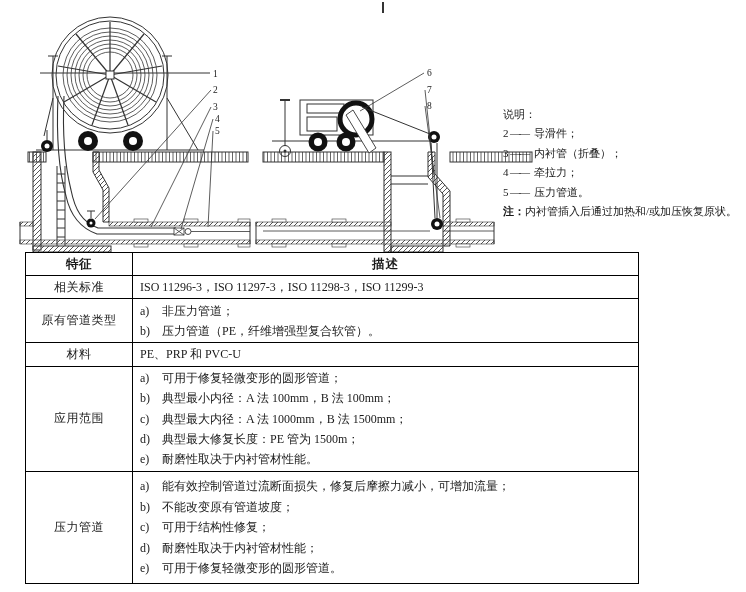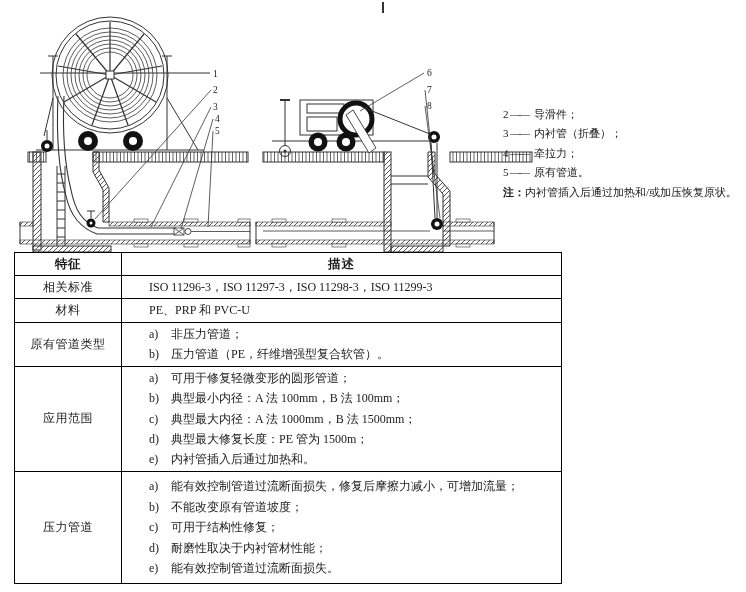--- a/index.html
+++ b/index.html
@@ -14,34 +14,34 @@
   .legend{
     position:absolute;left:503px;top:105px;width:243px;
     font-size:11px;line-height:19.4px;white-space:nowrap;
   }
   .legend .num{display:inline-block;min-width:7px;}
   .legend .dash{letter-spacing:-2px;margin-right:6px;}
   .legend-note{white-space:nowrap;}
   .legend-note .nl{font-weight:bold;}
   
   .spec-table{
-    position:absolute;left:14px;top:252px;width:548px;
+    position:absolute;left:25px;top:252px;width:614px;
     border-collapse:collapse;table-layout:fixed;
     font-size:12px;border:1.5px solid #000;
   }
   .spec-table th,.spec-table td{border:1px solid #000;padding:0;}
   .spec-table th{
     font-size:12.5px;font-weight:bold;letter-spacing:1px;
     border-bottom:1.5px solid #000;vertical-align:middle;
   }
   .spec-table .feat{
     width:106px;text-align:center;vertical-align:middle;letter-spacing:.5px;
   }
   .spec-table .desc{padding:1px 7px;vertical-align:middle;}
-  .item{line-height:20.4px;white-space:nowrap;margin-left:20px;}
+  .item{line-height:20.4px;white-space:nowrap;}
   .mk{display:inline-block;width:22px;}
 </style>
 </head>
 <body>
 
 <div class="diagram">
 <svg width="746" height="252" viewBox="0 0 746 252">
   <defs>
     <pattern id="hat" width="5" height="5" patternUnits="userSpaceOnUse">
       <path d="M0,5 L5,0" stroke="#555" stroke-width="1"></path>
@@ -218,77 +218,78 @@
     <text x="213" y="110">3</text>
     <text x="215" y="122">4</text>
     <text x="215" y="134">5</text>
     <text x="427" y="76">6</text>
     <text x="427" y="93">7</text>
     <text x="427" y="109">8</text>
   </g>
 </svg>
 
   <div class="legend">
+    <div class="legend-title">说明：</div>
     <div class="legend-item">
       <span class="num">2</span><span class="dash">——</span><span>导滑件；</span>
     </div>
     <div class="legend-item">
       <span class="num">3</span><span class="dash">——</span><span>内衬管（折叠）；</span>
     </div>
     <div class="legend-item">
       <span class="num">4</span><span class="dash">——</span><span>牵拉力；</span>
     </div>
     <div class="legend-item">
-      <span class="num">5</span><span class="dash">——</span><span>原有管道。</span>
+      <span class="num">5</span><span class="dash">——</span><span>压力管道。</span>
     </div>
     <div class="legend-note">
       <span class="nl">注：</span><span>内衬管插入后通过加热和/或加压恢复原状。</span>
     </div>
   </div>
 </div>
 
 <table class="spec-table">
   <tbody>
       <tr style="height:23px">
     <th class="feat">特征</th>
     <th>描述</th>
   </tr>
   <tr style="height:22px">
     <td class="feat">相关标准</td>
     <td class="desc">
       <div class="item">ISO 11296-3，ISO 11297-3，ISO 11298-3，ISO 11299-3</div>
     </td>
   </tr>
+  <tr style="height:44px">
+    <td class="feat">原有管道类型</td>
+    <td class="desc">
+      <div class="item"><span class="mk">a)</span><span>非压力管道；</span></div>
+      <div class="item"><span class="mk">b)</span><span>压力管道（PE，纤维增强型复合软管）。</span></div>
+    </td>
+  </tr>
   <tr style="height:22px">
     <td class="feat">材料</td>
     <td class="desc">
       <div class="item">PE、PRP 和 PVC-U</div>
-    </td>
-  </tr>
-  <tr style="height:44px">
-    <td class="feat">原有管道类型</td>
-    <td class="desc">
-      <div class="item"><span class="mk">a)</span><span>非压力管道；</span></div>
-      <div class="item"><span class="mk">b)</span><span>压力管道（PE，纤维增强型复合软管）。</span></div>
     </td>
   </tr>
   <tr style="height:101px">
     <td class="feat">应用范围</td>
     <td class="desc">
       <div class="item"><span class="mk">a)</span><span>可用于修复轻微变形的圆形管道；</span></div>
       <div class="item"><span class="mk">b)</span><span>典型最小内径：A 法 100mm，B 法 100mm；</span></div>
       <div class="item"><span class="mk">c)</span><span>典型最大内径：A 法 1000mm，B 法 1500mm；</span></div>
       <div class="item"><span class="mk">d)</span><span>典型最大修复长度：PE 管为 1500m；</span></div>
-      <div class="item"><span class="mk">e)</span><span>内衬管插入后通过加热和。</span></div>
+      <div class="item"><span class="mk">e)</span><span>耐磨性取决于内衬管材性能。</span></div>
     </td>
   </tr>
   <tr style="height:112px">
     <td class="feat">压力管道</td>
     <td class="desc">
       <div class="item"><span class="mk">a)</span><span>能有效控制管道过流断面损失，修复后摩擦力减小，可增加流量；</span></div>
       <div class="item"><span class="mk">b)</span><span>不能改变原有管道坡度；</span></div>
       <div class="item"><span class="mk">c)</span><span>可用于结构性修复；</span></div>
       <div class="item"><span class="mk">d)</span><span>耐磨性取决于内衬管材性能；</span></div>
-      <div class="item"><span class="mk">e)</span><span>能有效控制管道过流断面损失。</span></div>
+      <div class="item"><span class="mk">e)</span><span>可用于修复轻微变形的圆形管道。</span></div>
     </td>
   </tr>
 </tbody>
   </table>
 
 </body></html>

